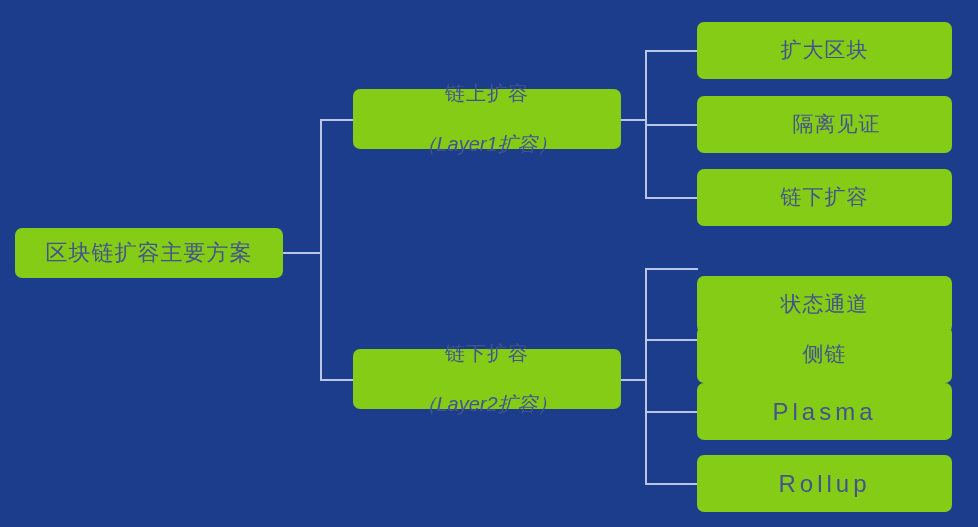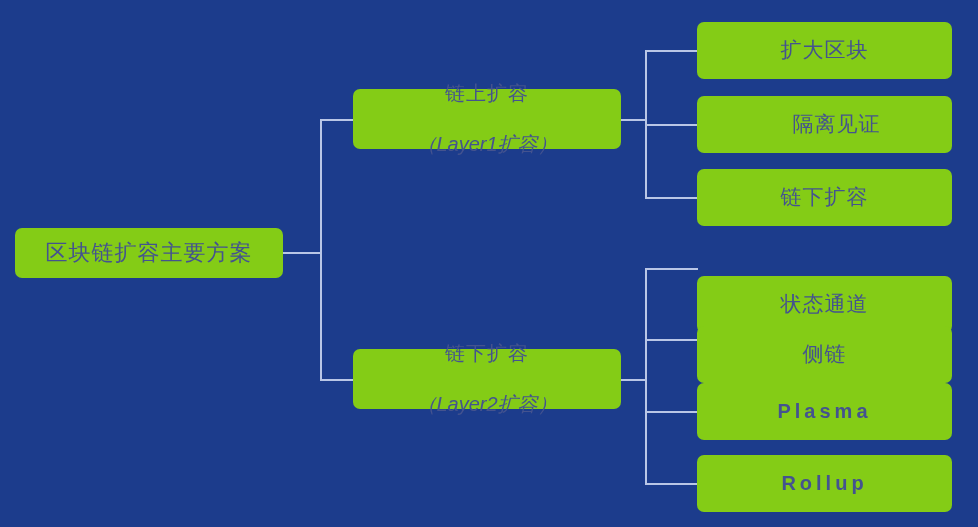--- a/index.html
+++ b/index.html
@@ -62,23 +62,22 @@
   #branch-off { top: 349px; }
 
   .node-leaf {
     left: 697px;
     width: 255px;
     height: 57px;
     font-size: 21px;
     letter-spacing: 1px;
   }
   .node-leaf.latin {
-    font-size: 20px;
+    font-size: 24px;
     letter-spacing: 4px;
-    font-weight: bold;
   }
 
   #leaf-0 { top: 22px; }
   #leaf-1 { top: 96px; padding-left: 24px; }
   #leaf-2 { top: 169px; }
   #leaf-3 { top: 240px; margin-top: 36px; }
   #leaf-4 { top: 326px; }
   #leaf-5 { top: 383px; }
   #leaf-6 { top: 455px; }
 </style>

